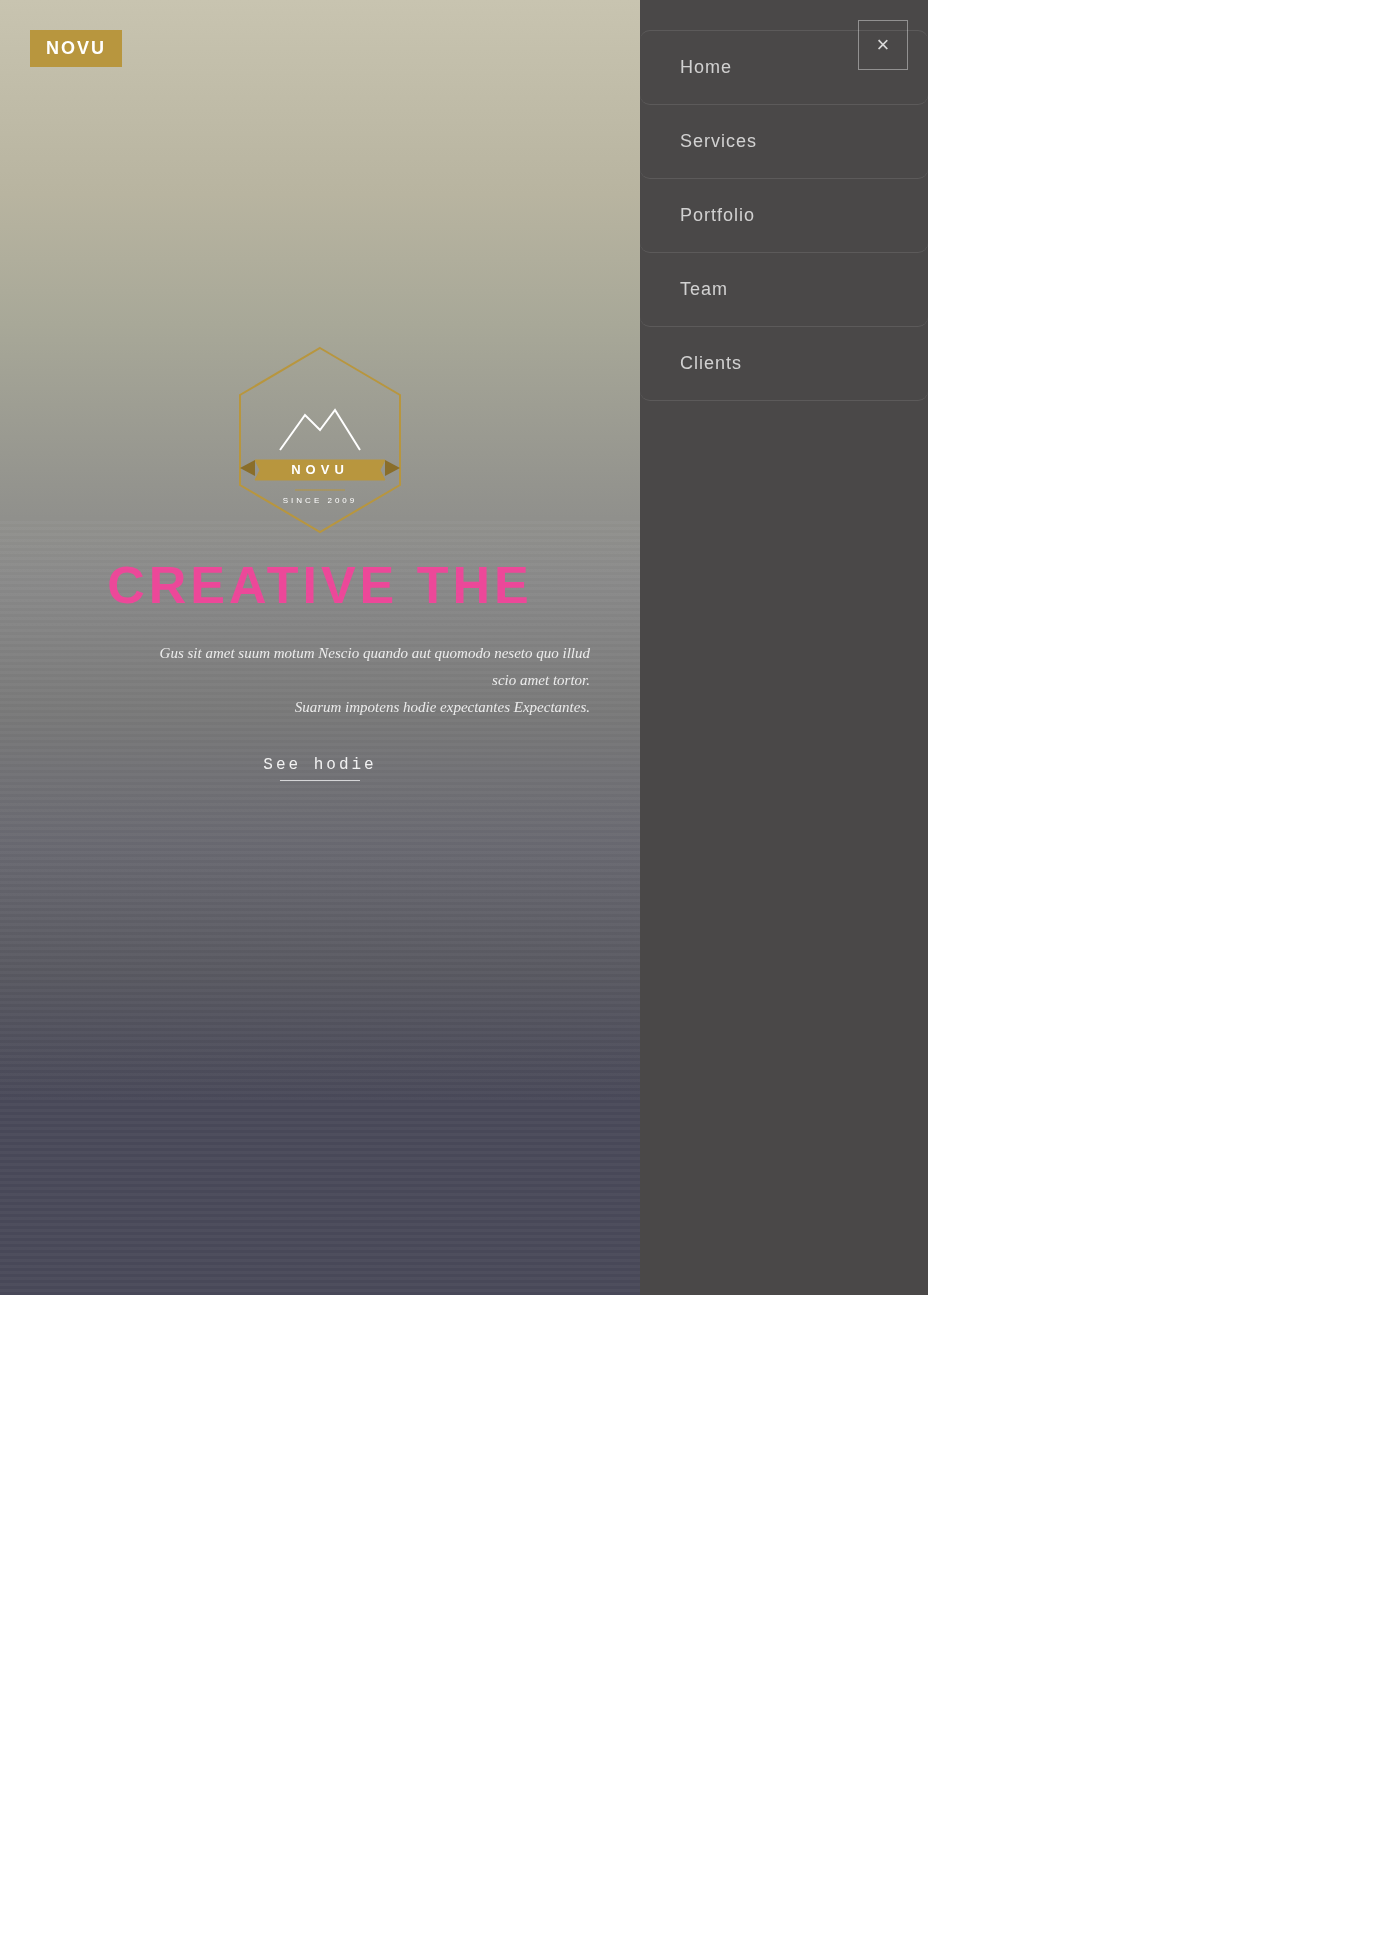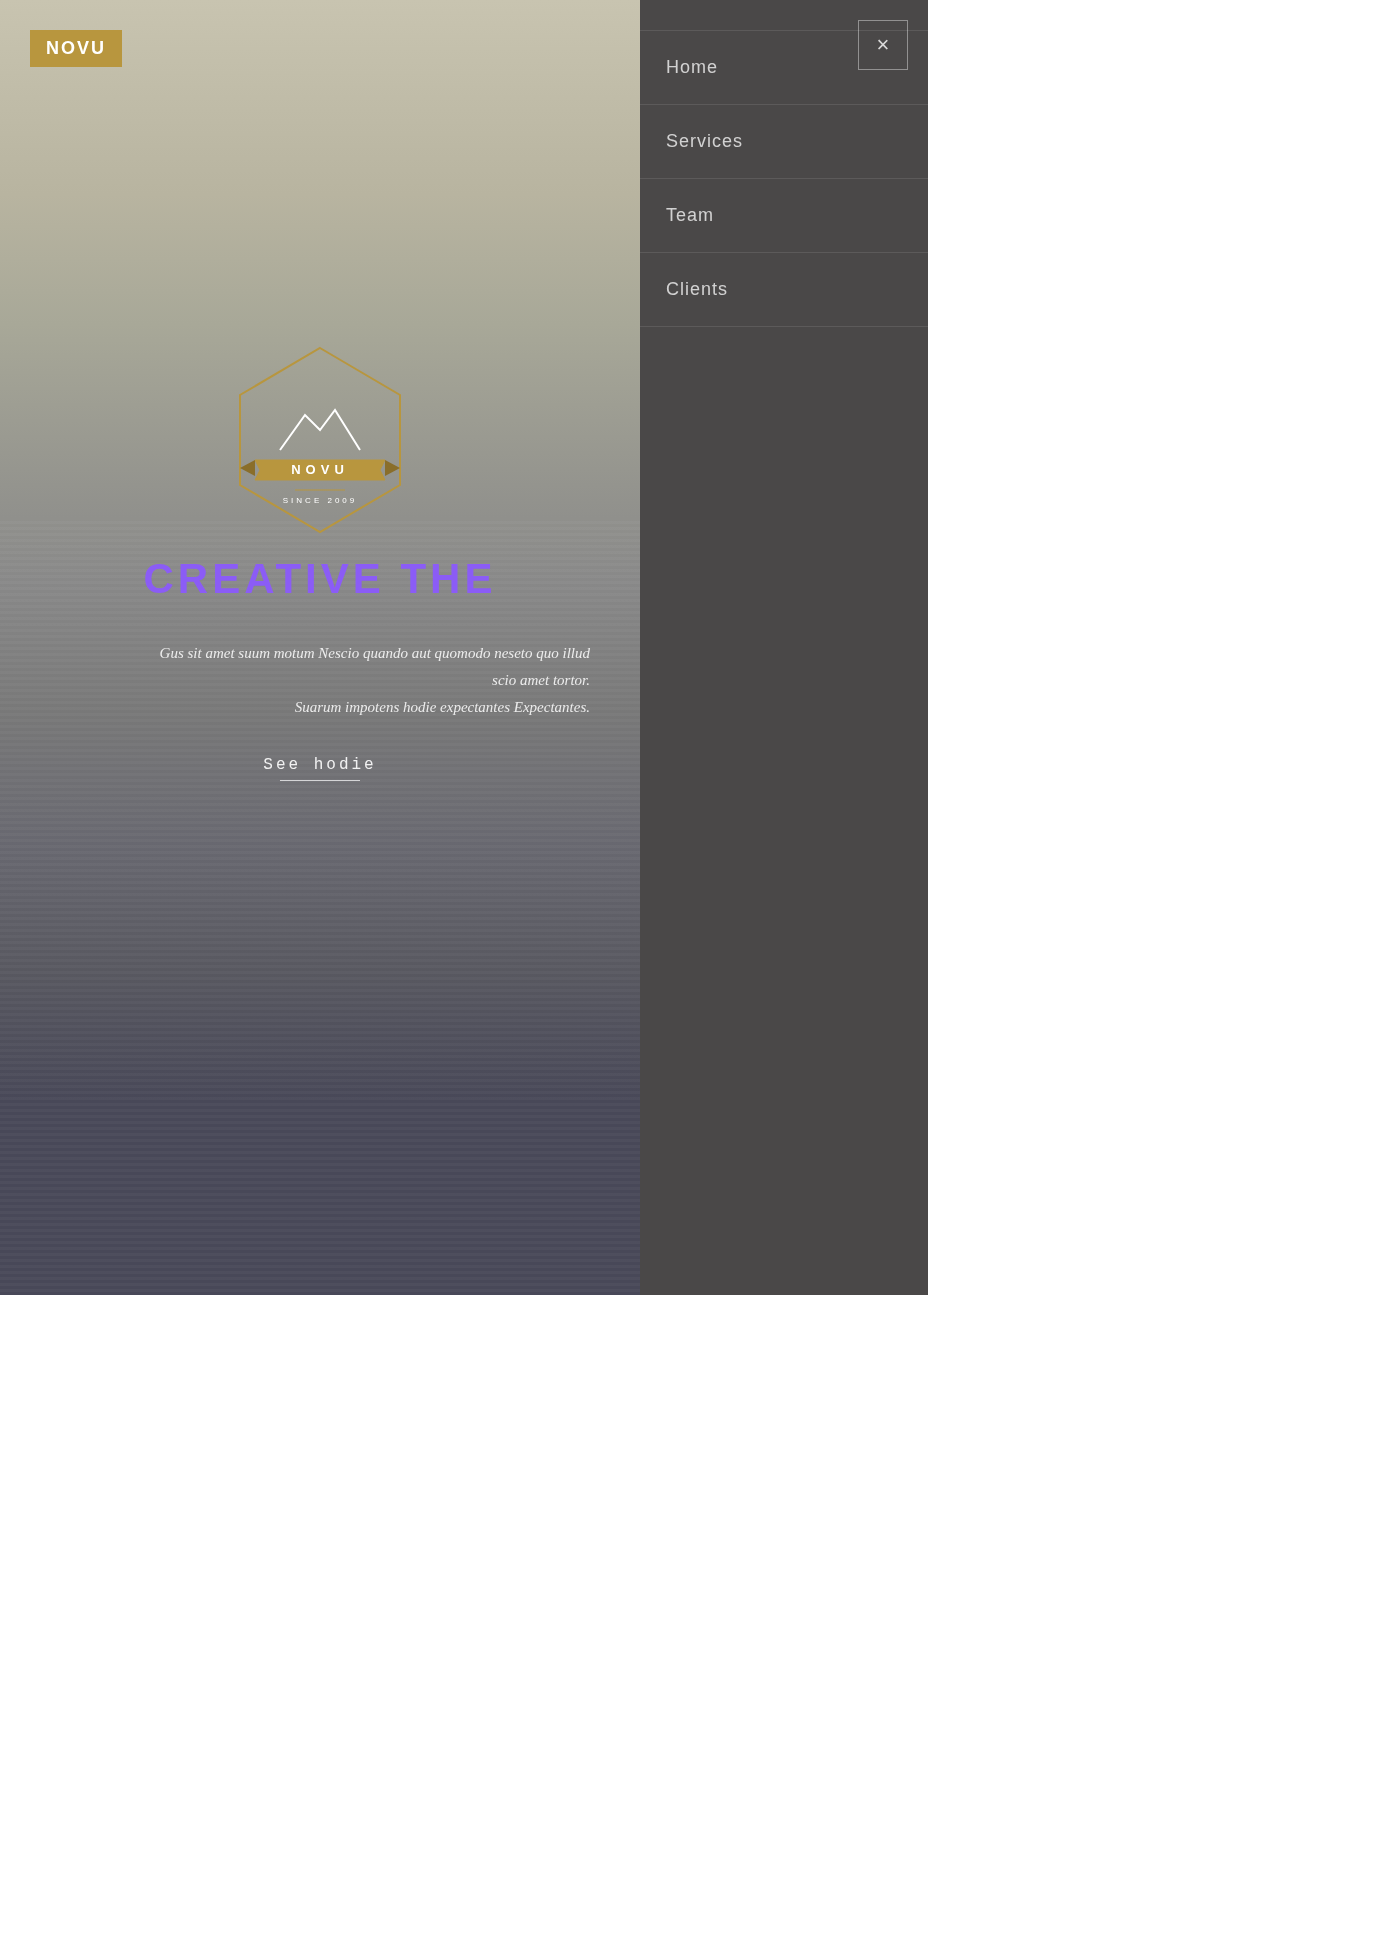--- a/index.html
+++ b/index.html
@@ -91,23 +91,23 @@
     .hero-headline {
       position: absolute;
       top: 555px;
       left: 50px;
       width: 540px;
       text-align: center;
       z-index: 5;
     }
 
     .headline-text {
-      color: #8b5cf6;
+      color: #ec4899;
       font-family: Arial, sans-serif;
-      font-size: 42px;
+      font-size: 52px;
       font-weight: 900;
       letter-spacing: 4px;
       text-transform: uppercase;
     }
 
     .hero-subtext {
       position: absolute;
       top: 640px;
       left: 50px;
       width: 540px;
@@ -185,23 +185,24 @@
     }
 
     .nav-items {
       margin-top: 0;
       display: flex;
       flex-direction: column;
       width: 100%;
     }
 
     .nav-item {
-      padding: 26px 26px;
+      padding: 26px 40px;
       border-bottom: 1px solid rgba(255,255,255,0.1);
       cursor: pointer;
+      border-radius: 10px;
     }
 
     .nav-item:first-child {
       border-top: 1px solid rgba(255,255,255,0.1);
       margin-top: 30px;
     }
 
     .nav-item-label {
       color: rgba(255,255,255,0.75);
       font-family: Arial, sans-serif;
@@ -257,16 +258,17 @@
   <div class="see-more-underline"></div>
 </div>
 
 <div class="nav-panel">
   <button class="nav-close-btn">
     <span class="close-x">×</span>
   </button>
   <div class="nav-items" id="nav-items-container">
   <div class="nav-item"><span class="nav-item-label">Home</span></div>
       <div class="nav-item"><span class="nav-item-label">Services</span></div>
+      <div class="nav-item"><span class="nav-item-label">Portfolio</span></div>
       <div class="nav-item"><span class="nav-item-label">Team</span></div>
       <div class="nav-item"><span class="nav-item-label">Clients</span></div>
     </div>
 </div>
 
 </body></html>

